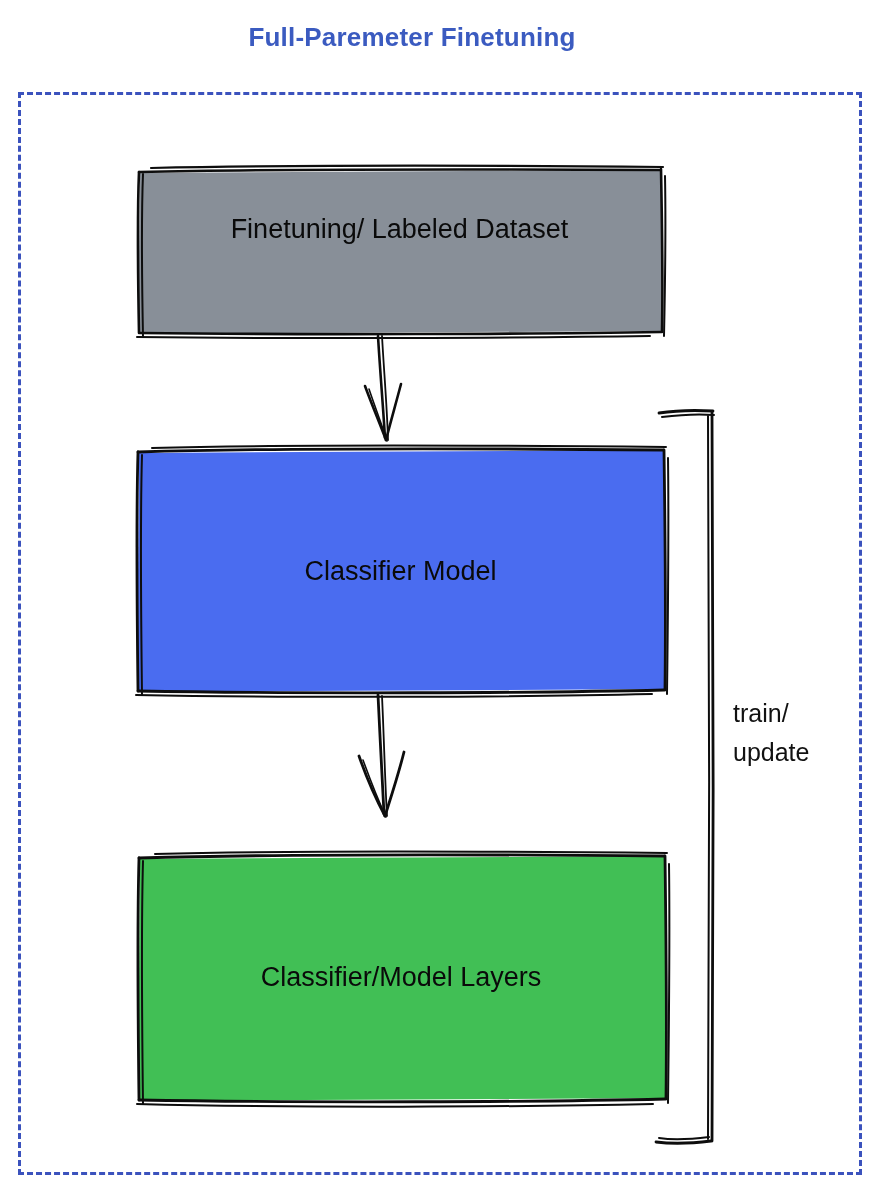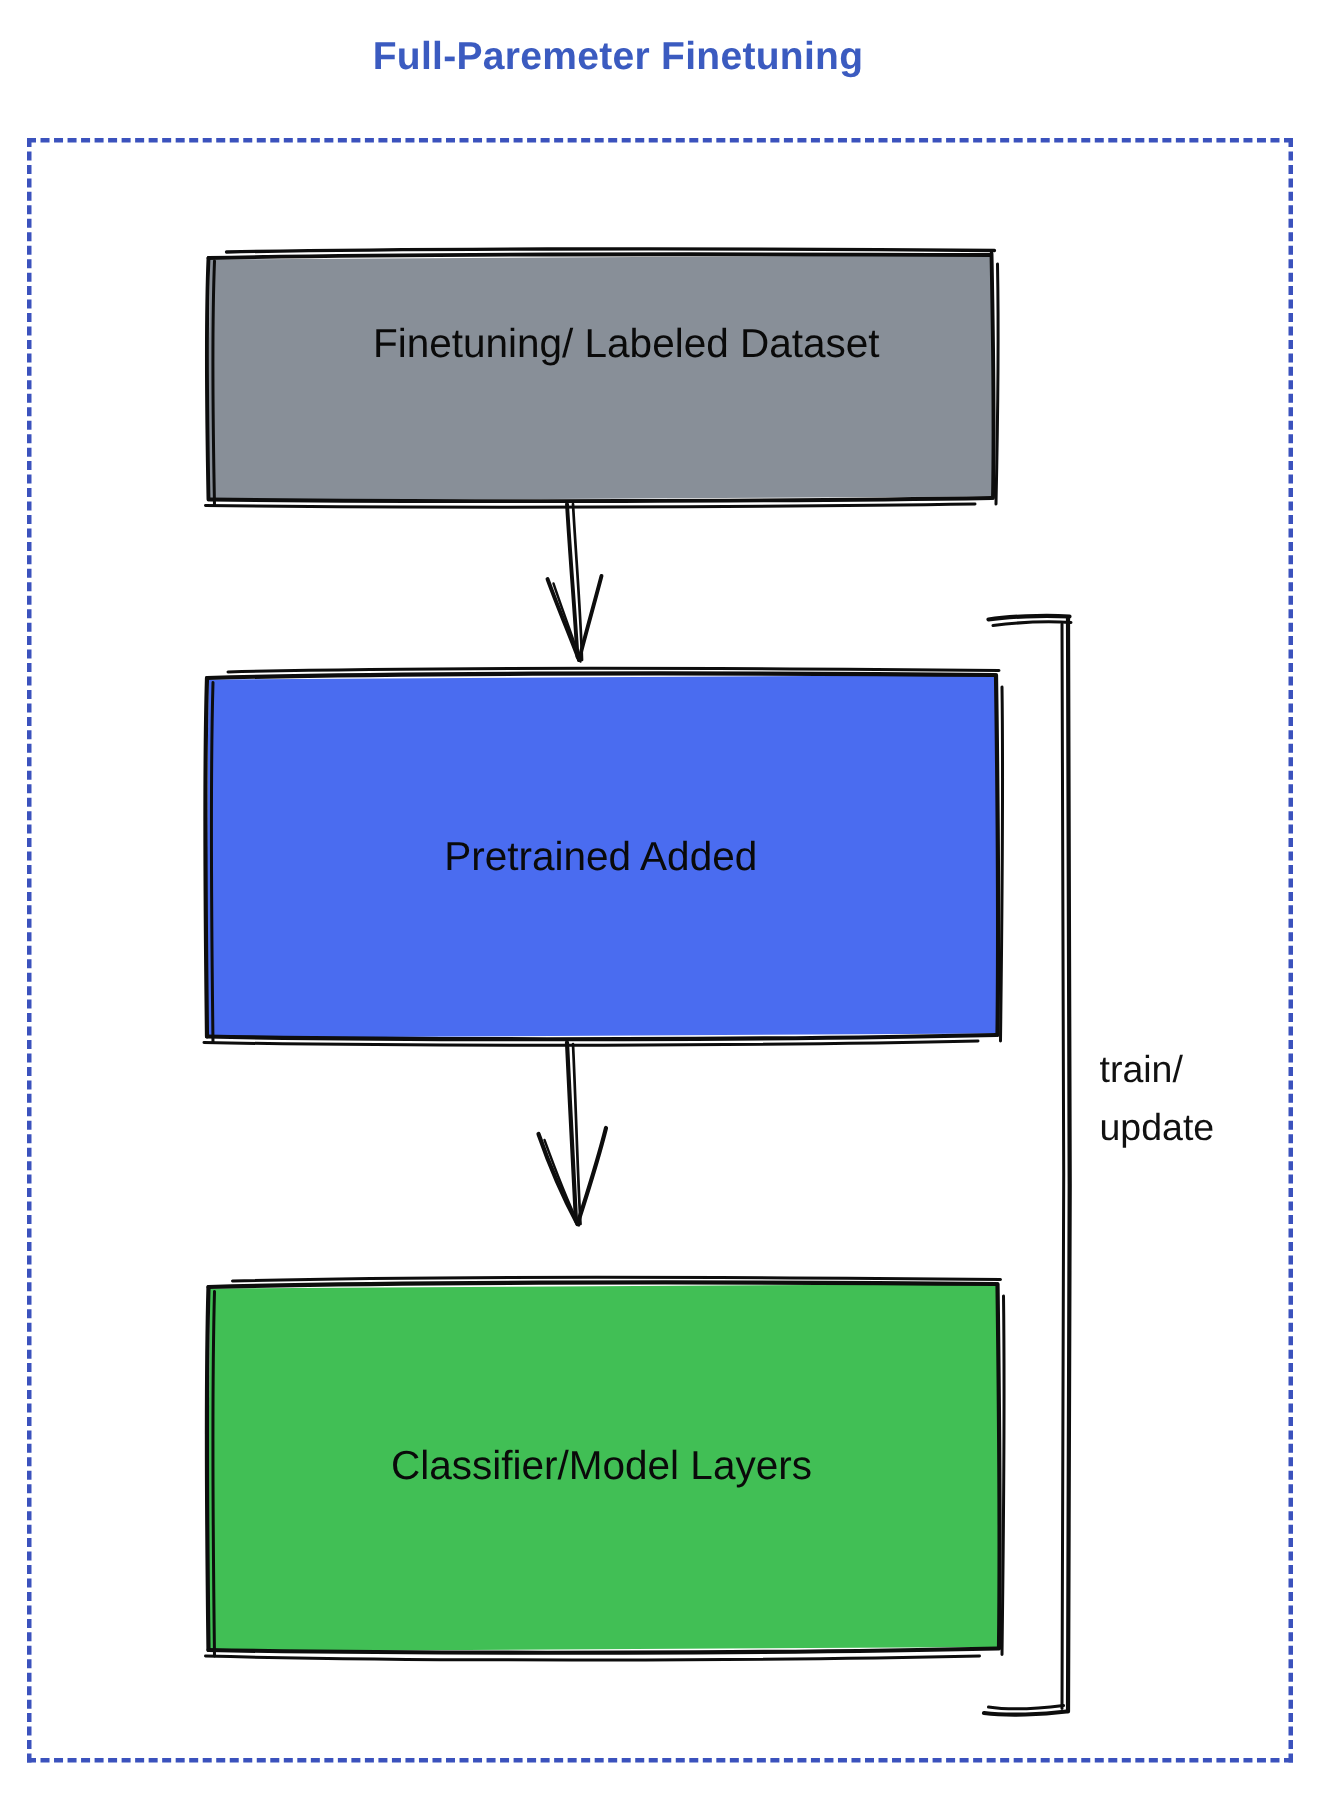--- a/index.html
+++ b/index.html
@@ -139,23 +139,23 @@
       <path d="M662,417 C678,415 700,414 714,415" fill="none" stroke="#0d0d0d" stroke-width="2.0" stroke-linecap="round"></path>
 
       <path d="M712,412 C713,600 714,940 712,1141" fill="none" stroke="#0d0d0d" stroke-width="2.8" stroke-linecap="round"></path>
       <path d="M708,416 C709,605 710,945 708,1139" fill="none" stroke="#0d0d0d" stroke-width="2.0" stroke-linecap="round"></path>
 
       <path d="M711,1141 C695,1143 672,1144 656,1142" fill="none" stroke="#0d0d0d" stroke-width="2.8" stroke-linecap="round"></path>
       <path d="M709,1137 C693,1139 672,1140 659,1138" fill="none" stroke="#0d0d0d" stroke-width="2.0" stroke-linecap="round"></path>
     </g>
   </svg>
 
-  <div class="node-label" style="left:137px; top:214px; width:525px;margin-left:18px;">Finetuning/ Labeled Dataset</div>
+  <div class="node-label" style="left:137px; top:214px; width:525px;">Finetuning/ Labeled Dataset</div>
 
-  <div class="node-label" style="left:136px; top:556px; width:529px;">Pretrained Added</div>
+  <div class="node-label" style="left:136px; top:556px; width:529px;">Classifier Model</div>
 
   <div class="node-label" style="left:137px; top:962px; width:528px;">Classifier/Model Layers</div>
 
   <div class="loop-label">
     <div>train/</div>
     <div>update</div>
   </div>
 
 </div>
 

